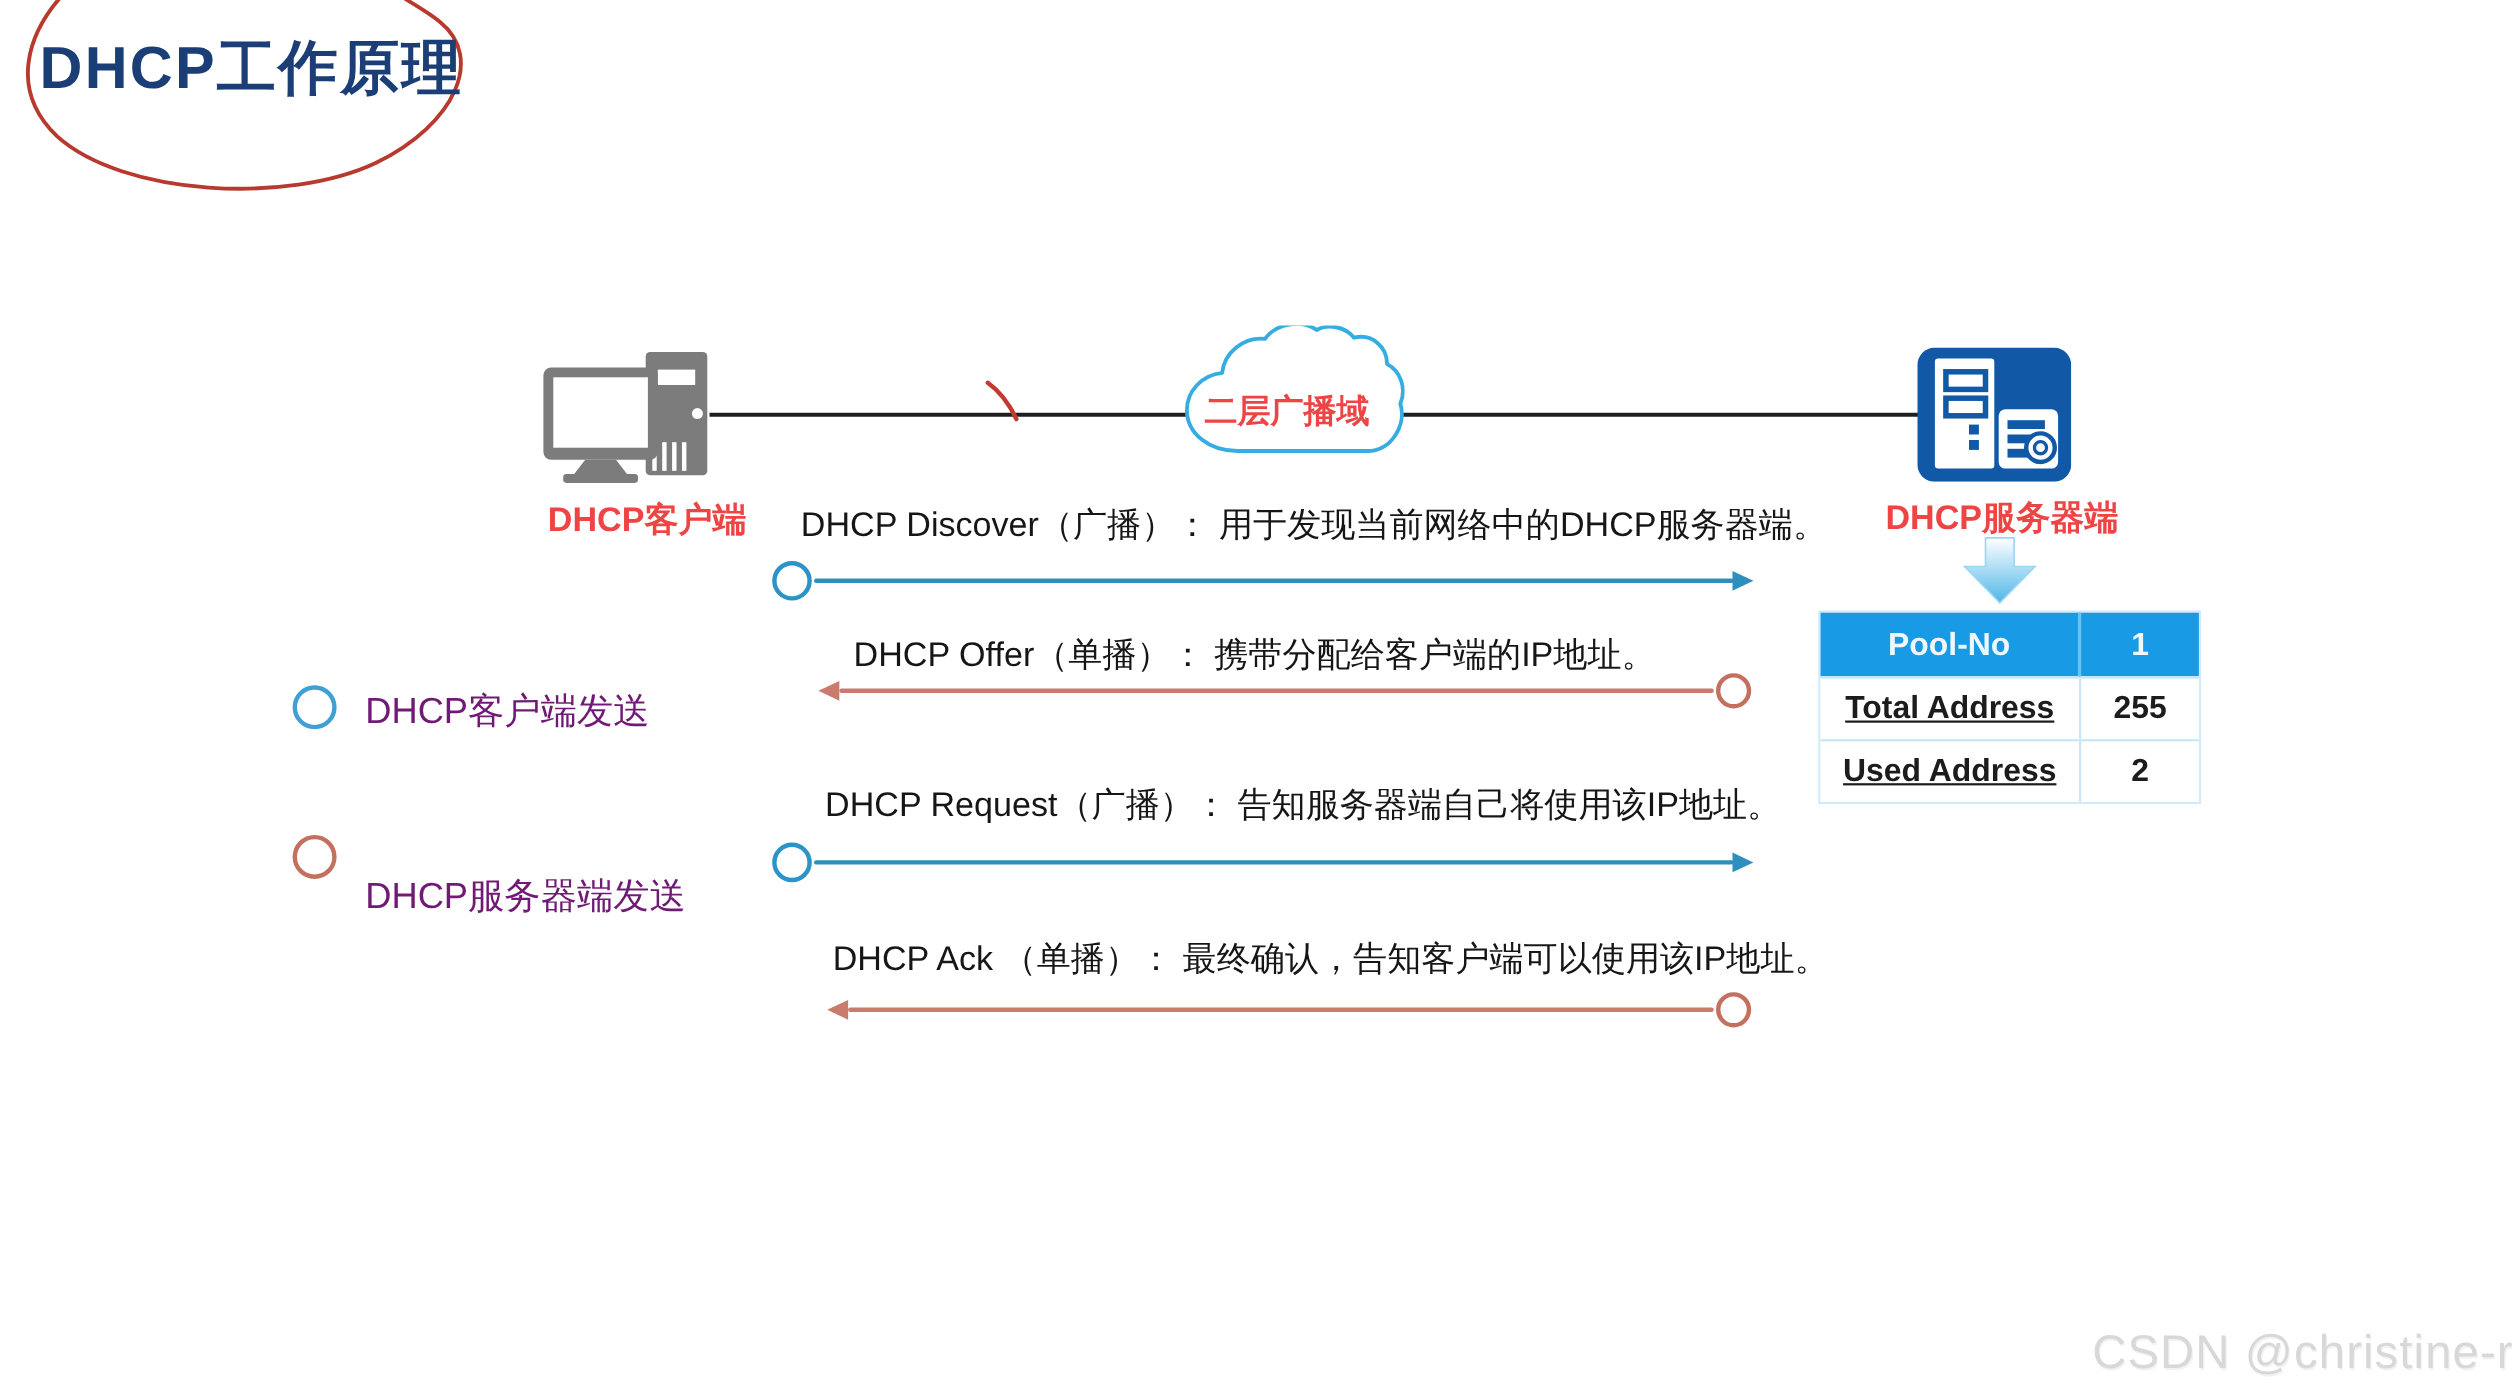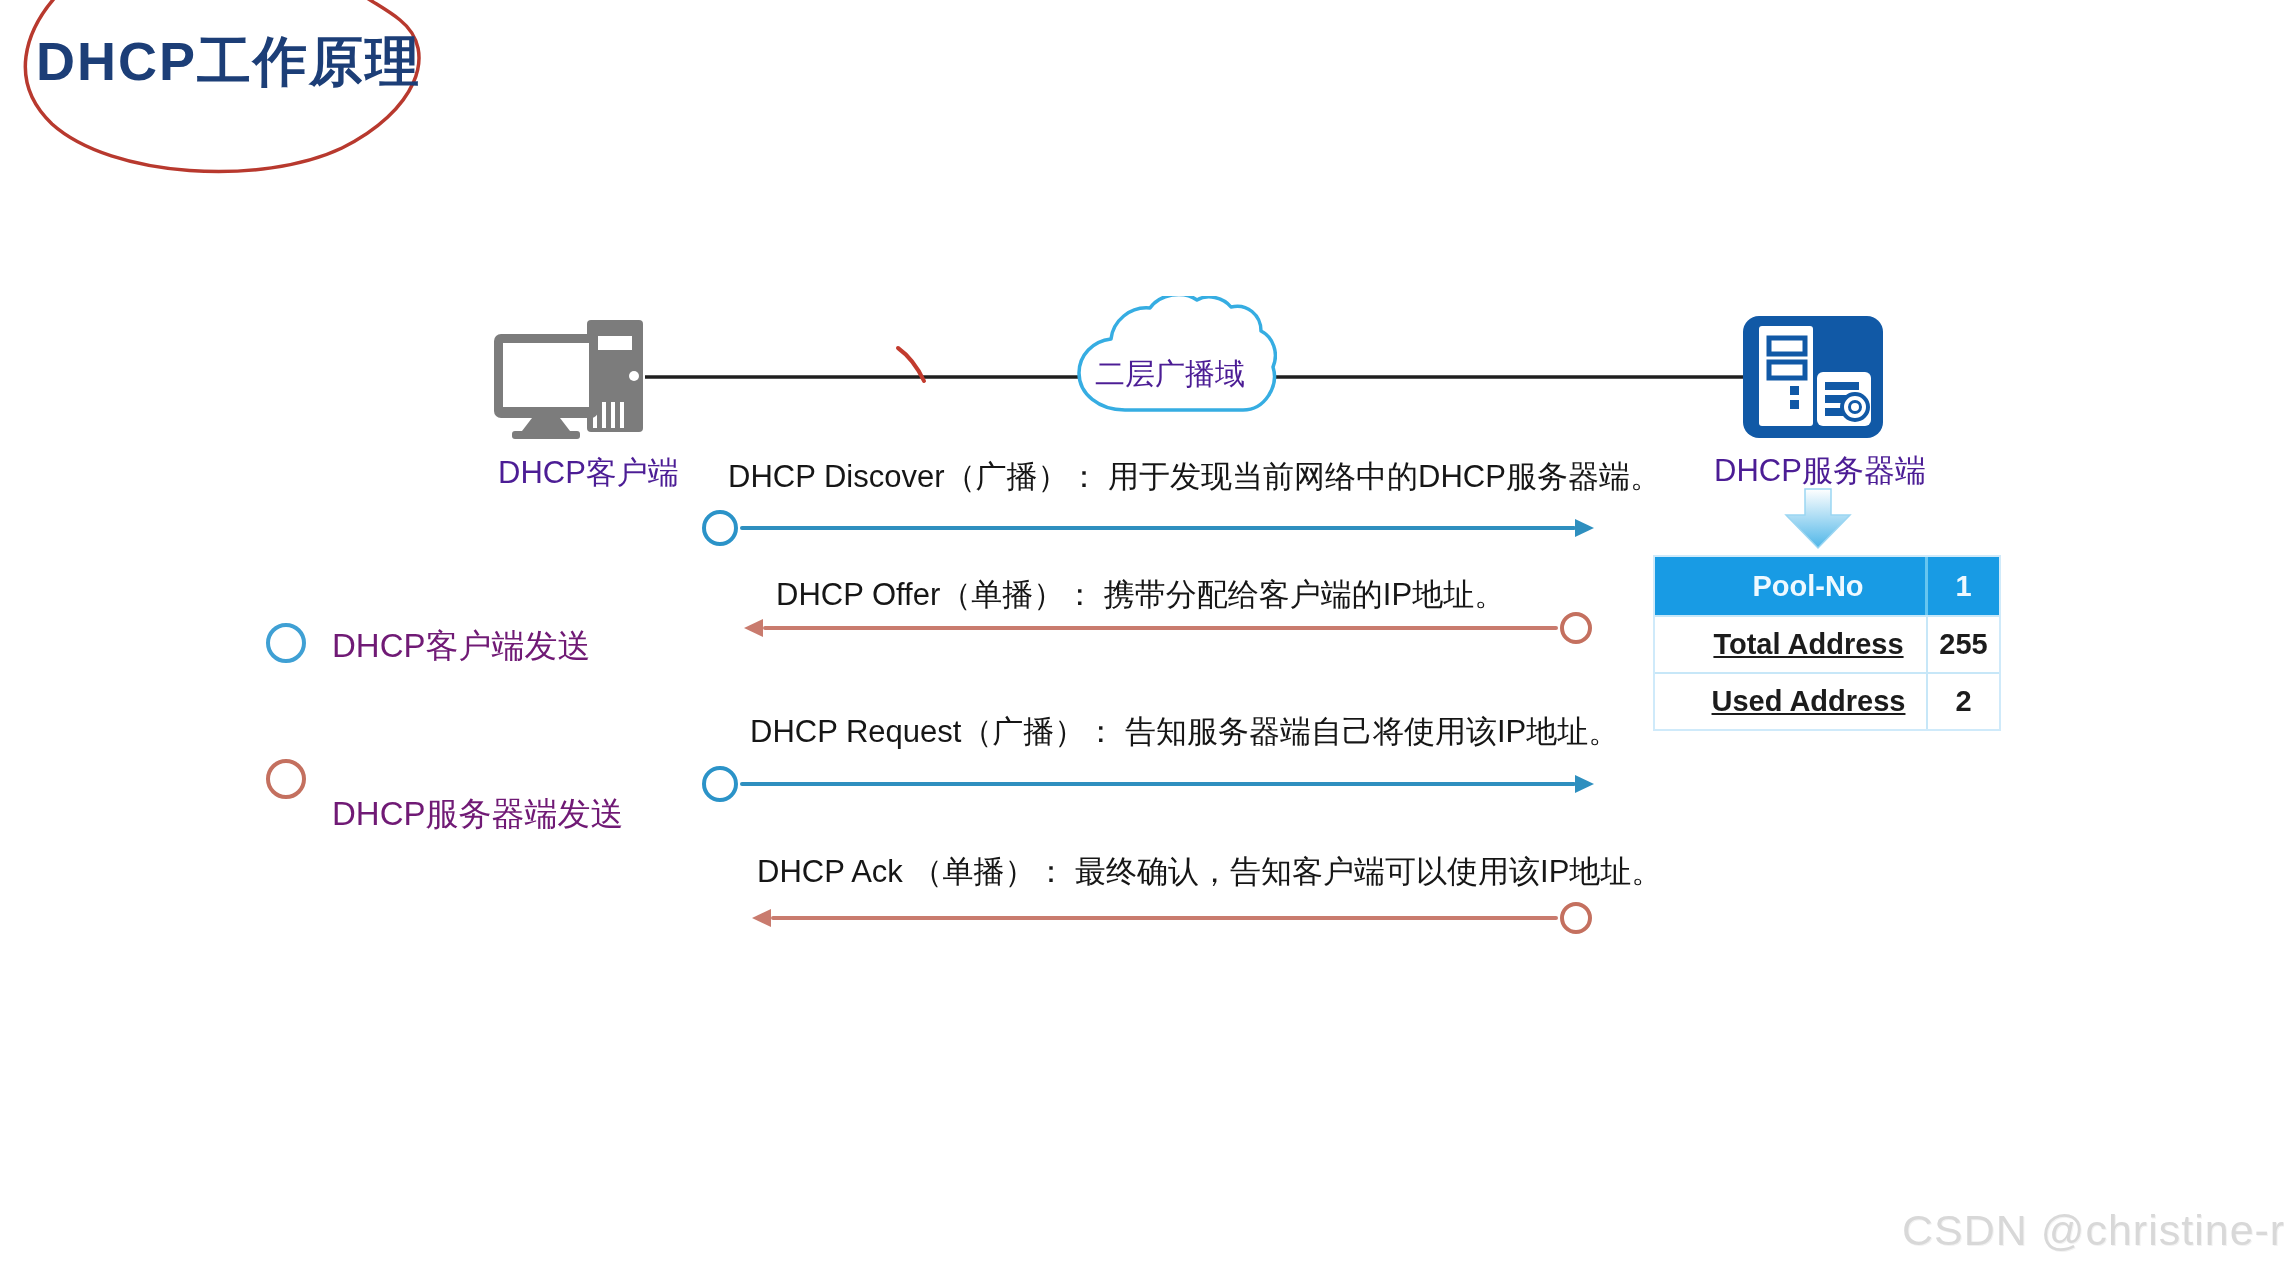--- a/index.html
+++ b/index.html
@@ -5,21 +5,21 @@
   html,body{margin:0;padding:0;background:#ffffff;}
   body{width:2284px;height:1271px;overflow:hidden;
        font-family:"Liberation Sans","DejaVu Sans",sans-serif;color:#1c1c1c;}
   .stage{position:relative;width:2284px;height:1255px;background:#fff;overflow:hidden;}
   .abs{position:absolute;}
 
   
   .page-title{left:36px;top:26px;font-size:54px;font-weight:600;color:#1c3e77;letter-spacing:2px;white-space:nowrap;}
 
   
-  .node-label{font-size:31px;font-weight:400;color:#4c1d95;white-space:nowrap;}
+  .node-label{font-size:31px;font-weight:700;color:#ef4444;white-space:nowrap;}
   .client-label{left:498px;top:452px;width:180px;text-align:center;}
   .cloud-label{left:1065px;top:354px;width:210px;text-align:center;font-size:30px;}
   .server-label{left:1700px;top:450px;width:240px;text-align:center;}
 
   
   .msg-label{font-size:31px;font-weight:500;color:#161616;white-space:nowrap;}
   .arrow{position:absolute;height:36px;}
   .arrow .line{position:absolute;top:50%;height:4px;margin-top:-2px;border-radius:2px;}
   .arrow .dot{position:absolute;top:50%;background:#fff;border-radius:50%;box-sizing:border-box;}
   .arrow.blue .line{background:#2e8fbf;left:38px;right:18px;}
@@ -32,21 +32,21 @@
        border-top:9px solid transparent;border-bottom:9px solid transparent;border-right:19px solid #c97b6e;}
 
   
   .legend-dot{position:absolute;width:40px;height:40px;border-radius:50%;background:#fff;box-sizing:border-box;}
   .legend-dot.blue{border:4px solid #3fa0d4;}
   .legend-dot.red{border:4px solid #c4705f;}
   .legend-label{font-size:33px;font-weight:500;color:#701a75;white-space:nowrap;}
 
   
   .pool-table{left:1653px;top:555px;width:344px;border:2px solid #cfeafa;box-sizing:content-box;}
-  .pt-row{display:flex;padding-left:36px;}
+  .pt-row{display:flex;}
   .pt-cell{display:flex;align-items:center;justify-content:center;box-sizing:border-box;
            font-weight:bold;font-size:29px;}
   .pt-head{background:#189be4;color:#eef9ff;height:58px;}
   .pt-head .pt-cell-l{border-right:3px solid #66c5f0;}
   .pt-body{background:#fff;color:#1c1c1c;height:55px;border-top:2px solid #c7e7f8;}
   .pt-body .pt-cell-l{border-right:2px solid #c7e7f8;text-decoration:underline;}
   .pt-cell-l{width:237px;}
   .pt-cell-r{flex:1;}
 
   

